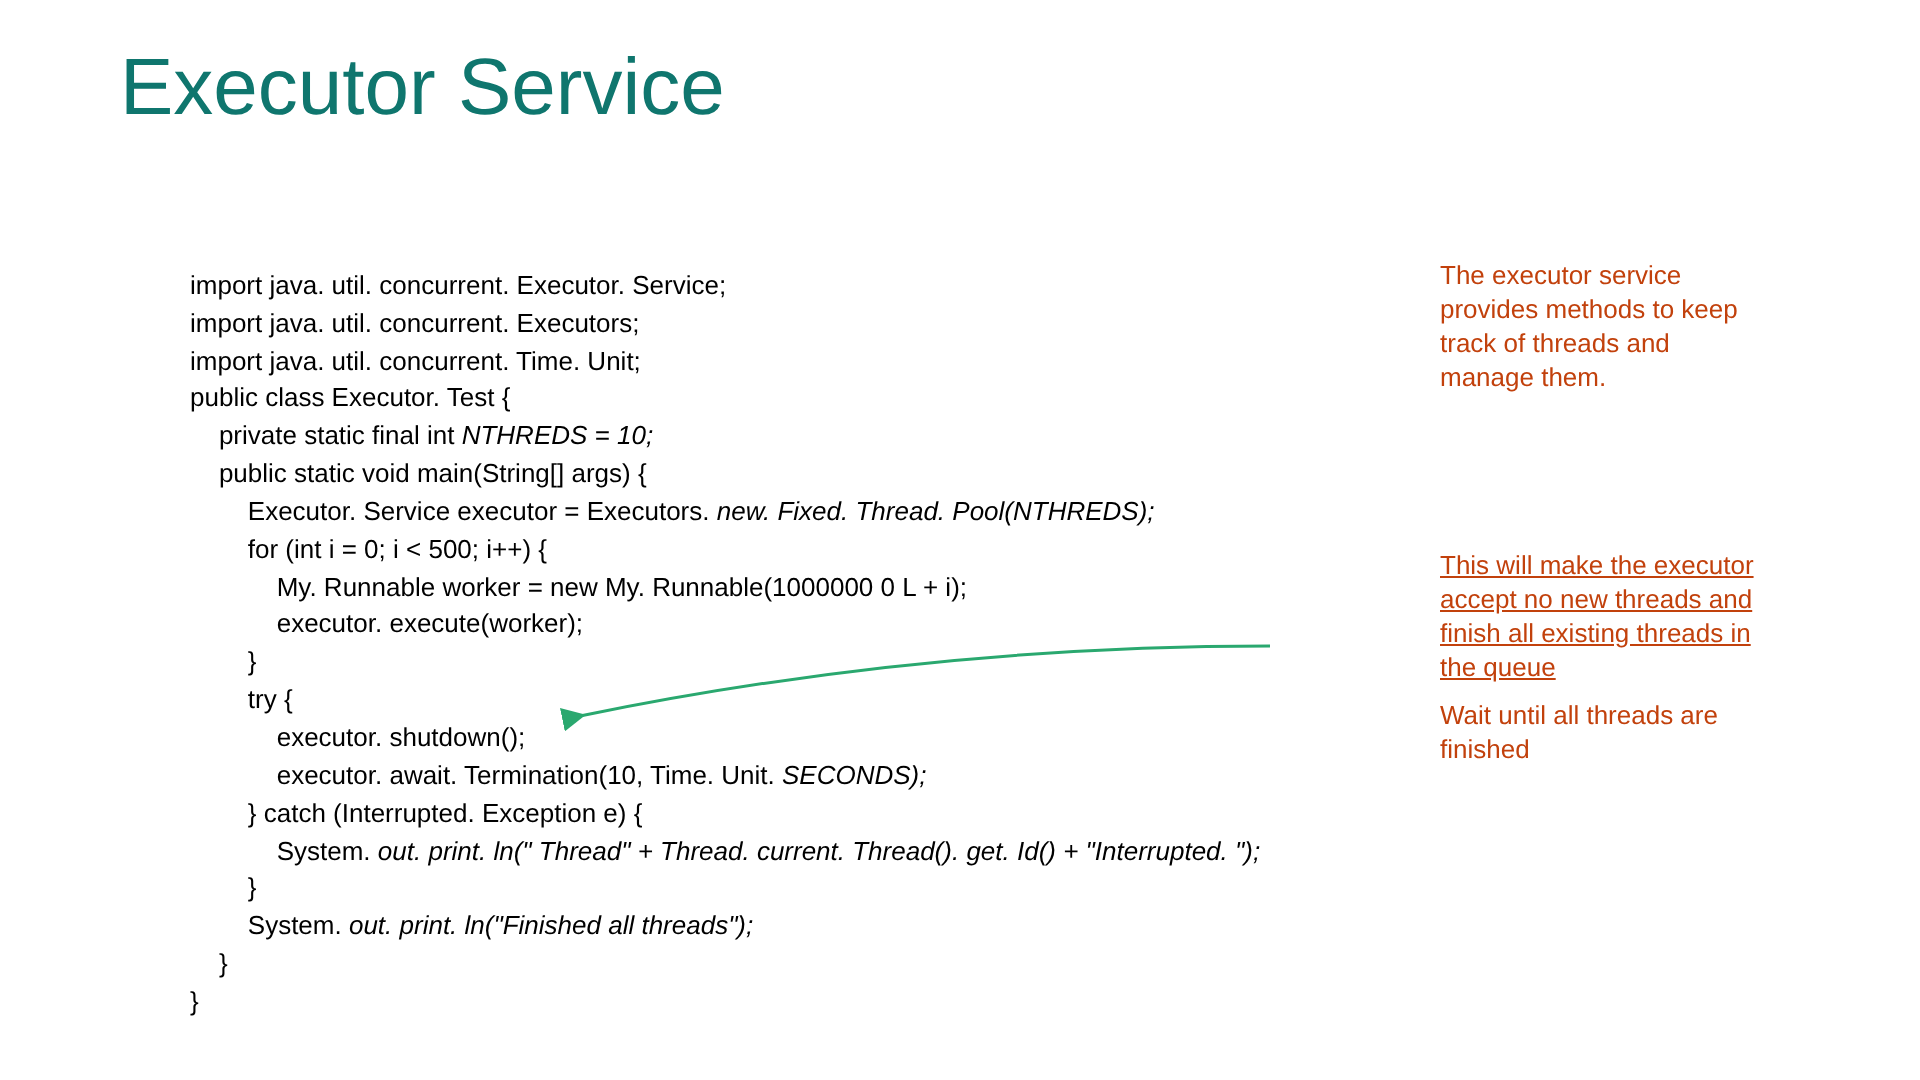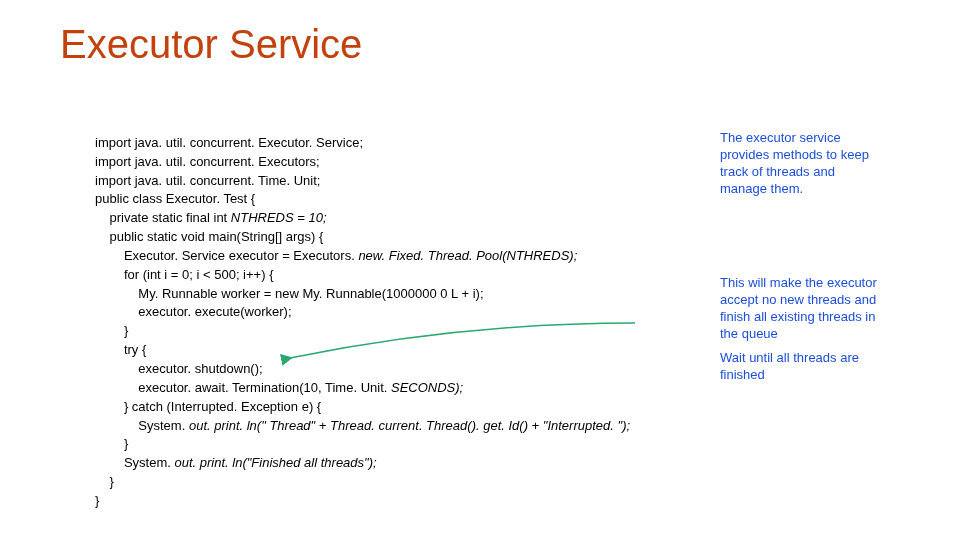--- a/index.html
+++ b/index.html
@@ -10,43 +10,43 @@
     background: #fff;
     font-family: Arial, Helvetica, sans-serif;
     overflow: hidden;
     position: relative;
   }
   .title {
     position: absolute;
     left: 60px;
     top: 22px;
     font-size: 40px;
-    color: #c2410c;
+    color: #0f766e;
     font-weight: 400;
   }
   .code {
     position: absolute;
     left: 95px;
     top: 115px;
     font-size: 13px;
     color: #000000;
     line-height: 1.45;
     white-space: pre;
     font-family: Arial, Helvetica, sans-serif;
   }
   .code .italic { font-style: italic; }
   .note {
     position: absolute;
     font-size: 13px;
-    color: #1d4ed8;
+    color: #c2410c;
     line-height: 1.3;
     width: 165px;
   }
   .note1 { left: 720px; top: 130px; }
-  .note2 { left: 720px; top: 275px; }
+  .note2 { left: 720px; top: 275px; text-decoration: underline; }
   .note3 { left: 720px; top: 350px; }
   .arrow {
     position: absolute;
     left: 280px;
     top: 318px;
     width: 360px;
     height: 60px;
     pointer-events: none;
   }
 </style>

